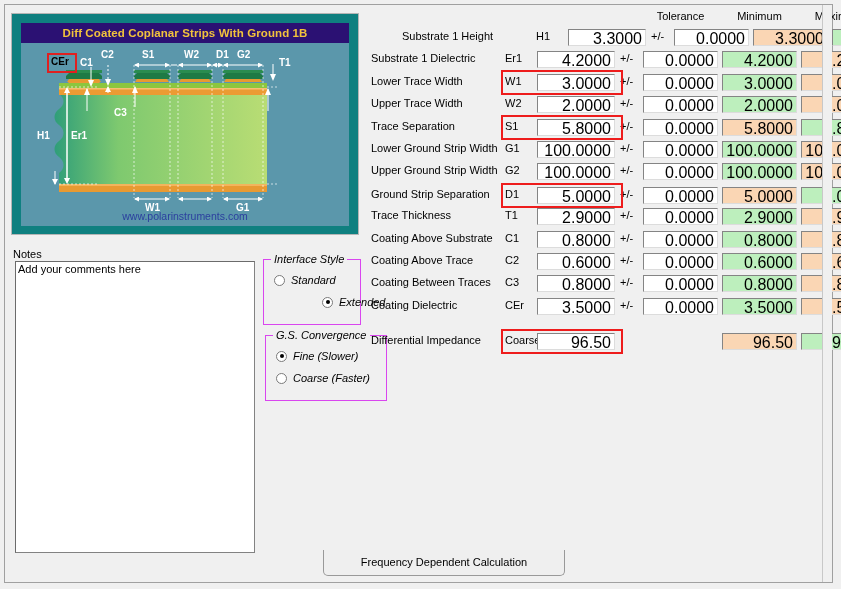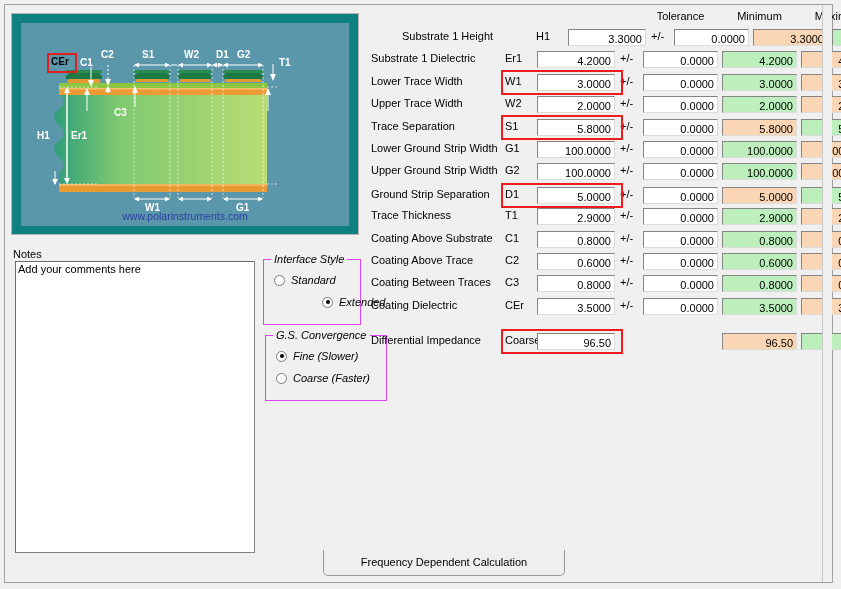--- a/index.html
+++ b/index.html
@@ -47,21 +47,21 @@
   .radio.on::after{content:"";position:absolute;left:2.5px;top:2.5px;width:4px;height:4px;
                    border-radius:50%;background:#000;}
 
   
   .hdr{position:absolute;font-size:11px;text-align:center;}
   .prow{position:absolute;left:366px;height:21px;}
   .p-label{position:absolute;left:0;top:3px;font-size:11px;white-space:nowrap;}
   .p-sym{position:absolute;left:134px;top:3px;font-size:11px;white-space:nowrap;}
   .fld{position:absolute;height:17px;border:1px solid #848484;border-right-color:#dcdcdc;
        border-bottom-color:#dcdcdc;box-sizing:border-box;background:#fff;
-       font-size:11px;text-align:right;padding:2px 3px 0 0;line-height:14px;
+       font-size:16px;text-align:right;padding:2px 3px 0 0;line-height:14px;
        white-space:nowrap;overflow:hidden;}
   .f-val{left:166px;width:78px;}
   .pm{position:absolute;left:249px;top:3px;font-size:11px;}
   .f-tol{left:272px;width:75px;background:#fff;}
   .f-min{left:351px;width:75px;}
   .f-max{left:430px;width:75px;}
   .c-or{background:#fad6b4;}
   .c-gr{background:#bdefbd;}
   .redbox{position:absolute;border:2px solid #ee1c1c;box-sizing:border-box;}
 
@@ -74,20 +74,21 @@
   .tab .tt-norm{font-weight:normal;}
 </style>
 </head>
 <body>
 
 <div id="app">
   <div class="win-frame">
 
     <div class="diag-outer">
       <div class="diag-inner">
+        <div class="diag-title">Diff Coated Coplanar Strips With Ground  1B</div>
         <div class="diag-body">
           <svg width="328" height="183" viewBox="0 0 328 183">
             <defs>
               <linearGradient id="subg" x1="0" y1="0" x2="0" y2="1">
                 <stop offset="0%" stop-color="#3db07a"></stop>
                 <stop offset="45%" stop-color="#8fd06a"></stop>
                 <stop offset="100%" stop-color="#c9e07a"></stop>
               </linearGradient>
               <linearGradient id="subg2" x1="0" y1="0" x2="1" y2="0">
                 <stop offset="0%" stop-color="#2f9e79"></stop>

